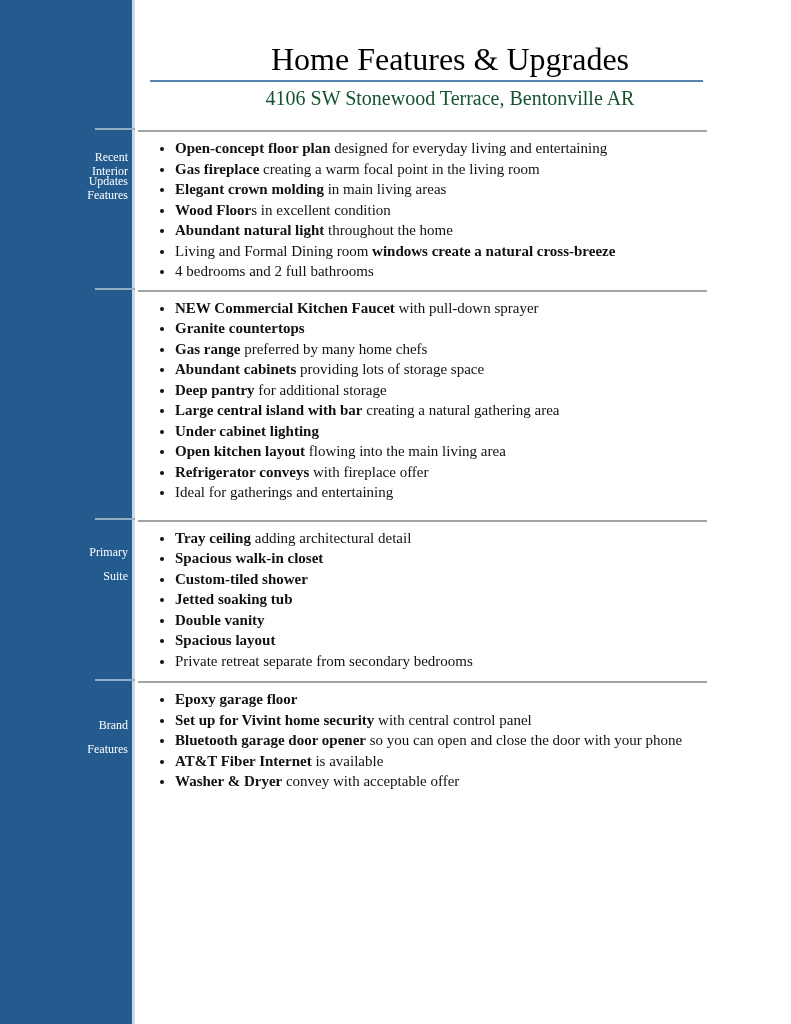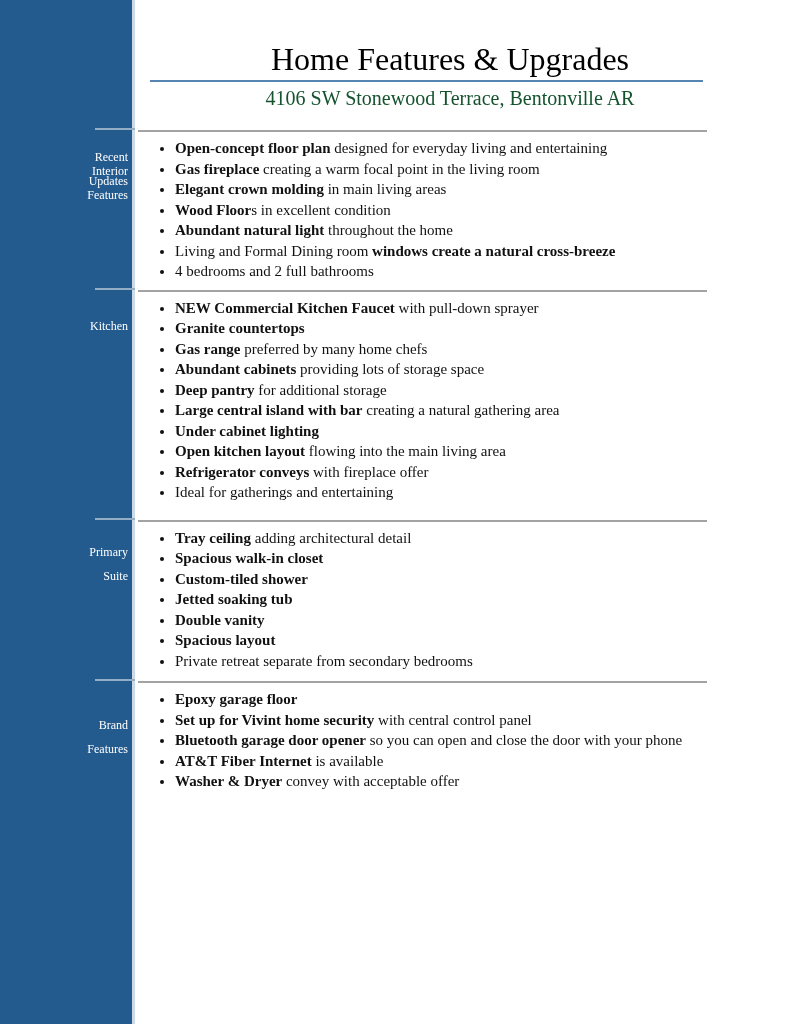--- a/index.html
+++ b/index.html
@@ -117,23 +117,20 @@
           <li><span class="b">Wood Floor</span><span class="r">s in excellent condition</span></li>
           <li><span class="b">Abundant natural light</span><span class="r"> throughout the home</span></li>
           <li><span class="r">Living and Formal Dining room </span><span class="b">windows create a natural cross-breeze</span></li>
           <li><span class="r">4 bedrooms and 2 full bathrooms</span></li>
         </ul>
   </section>
 
   <section class="section">
     <span class="divider-left"></span>
     <span class="divider-right"></span>
-    <div class="section-label">
-          <div>Kitchen</div>
-        </div>
     <ul class="items">
           <li><span class="b">NEW Commercial Kitchen Faucet</span><span class="r"> with pull-down sprayer</span></li>
           <li><span class="b">Granite countertops</span></li>
           <li><span class="b">Gas range</span><span class="r"> preferred by many home chefs</span></li>
           <li><span class="b">Abundant cabinets</span><span class="r"> providing lots of storage space</span></li>
           <li><span class="b">Deep pantry</span><span class="r"> for additional storage</span></li>
           <li><span class="b">Large central island with bar</span><span class="r"> creating a natural gathering area</span></li>
           <li><span class="b">Under cabinet lighting</span></li>
           <li><span class="b">Open kitchen layout</span><span class="r"> flowing into the main living area</span></li>
           <li><span class="b">Refrigerator conveys</span><span class="r"> with fireplace offer</span></li>

